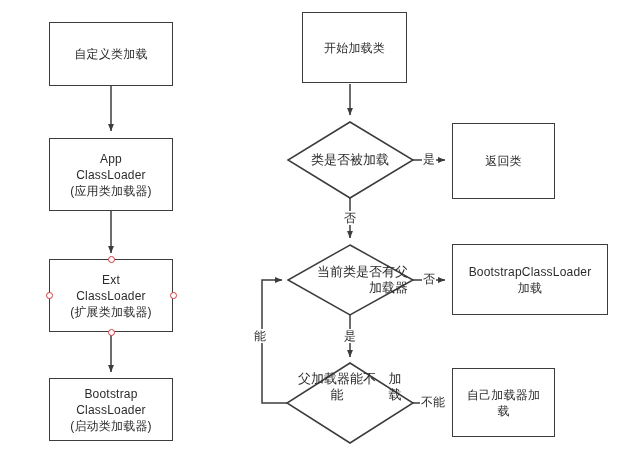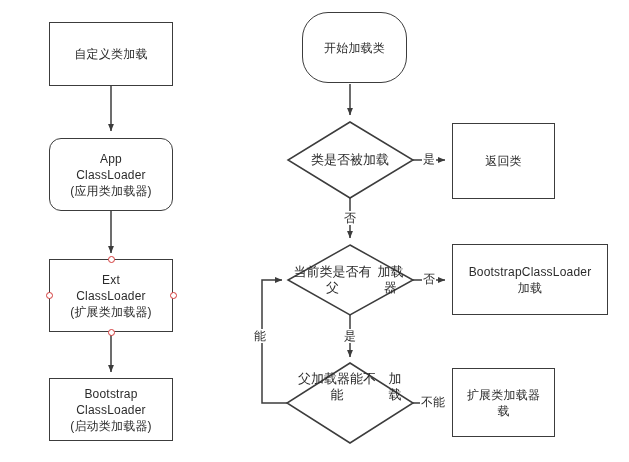--- a/index.html
+++ b/index.html
@@ -103,21 +103,21 @@
       <polygon points="350,122 413,160 350,198 288,160"></polygon>
       <polygon points="350,245 413,280 350,315 288,280"></polygon>
       <polygon points="350,363 413,403 350,443 287,403"></polygon>
     </g>
   </svg>
 
   <div class="node box" style="left:49px; top:22px; width:124px; height:64px;">
     <span>自定义类加载</span>
   </div>
 
-  <div class="node box" style="left:49px; top:138px; width:124px; height:73px;border-radius:12px;">
+  <div class="node box" style="left:49px; top:138px; width:124px; height:73px;">
     <span>
       <span>App</span><br>
       <span>ClassLoader</span><br>
       <span>(应用类加载器)</span>
     </span>
   </div>
 
   <div class="node box" style="left:49px; top:259px; width:124px; height:73px;">
     <span>
       <span>Ext</span><br>
@@ -132,52 +132,52 @@
   <div class="handle" style="left:107.5px; top:328.5px;"></div>
 
   <div class="node box" style="left:49px; top:378px; width:124px; height:63px;">
     <span>
       <span>Bootstrap</span><br>
       <span>ClassLoader</span><br>
       <span>(启动类加载器)</span>
     </span>
   </div>
 
-  <div class="node box" style="left:302px; top:12px; width:105px; height:71px;border-radius:26px;">
+  <div class="node box" style="left:302px; top:12px; width:105px; height:71px;">
     <span>开始加载类</span>
   </div>
 
   <div class="diamond-label" style="left:290px; top:146px; width:120px; height:28px;">
     <span>类是否被加载</span>
   </div>
 
   <div class="node box" style="left:452px; top:123px; width:103px; height:76px;">
     <span>返回类</span>
   </div>
 
-  <div class="diamond-label" style="left:292px; top:263px; width:116px; height:34px; flex-direction:row;">
+  <div class="diamond-label" style="left:292px; top:263px; width:116px; height:34px; flex-direction:column;align-items:flex-end;">
     <span>当前类是否有父</span>
     <span>加载器</span>
   </div>
 
   <div class="node box" style="left:452px; top:244px; width:156px; height:71px;">
     <span>
       <span>BootstrapClassLoader</span><br>
       <span>加载</span>
     </span>
   </div>
 
   <div class="diamond-label" style="left:292px; top:370px; width:116px; height:34px; flex-direction:row;">
     <span>父加载器能不能</span>
     <span>加载</span>
   </div>
 
   <div class="node box" style="left:452px; top:368px; width:103px; height:69px;">
     <span>
-      <span>扩展类加载器</span><br>
+      <span>自己加载器加</span><br>
       <span>载</span>
     </span>
   </div>
 
   <div class="edge-label" style="left:422px; top:152px;">是</div>
   <div class="edge-label" style="left:343px; top:211px;">否</div>
   <div class="edge-label" style="left:422px; top:272px;">否</div>
   <div class="edge-label" style="left:343px; top:329px;">是</div>
   <div class="edge-label" style="left:420px; top:395px;">不能</div>
   <div class="edge-label" style="left:253px; top:329px;">能</div>

